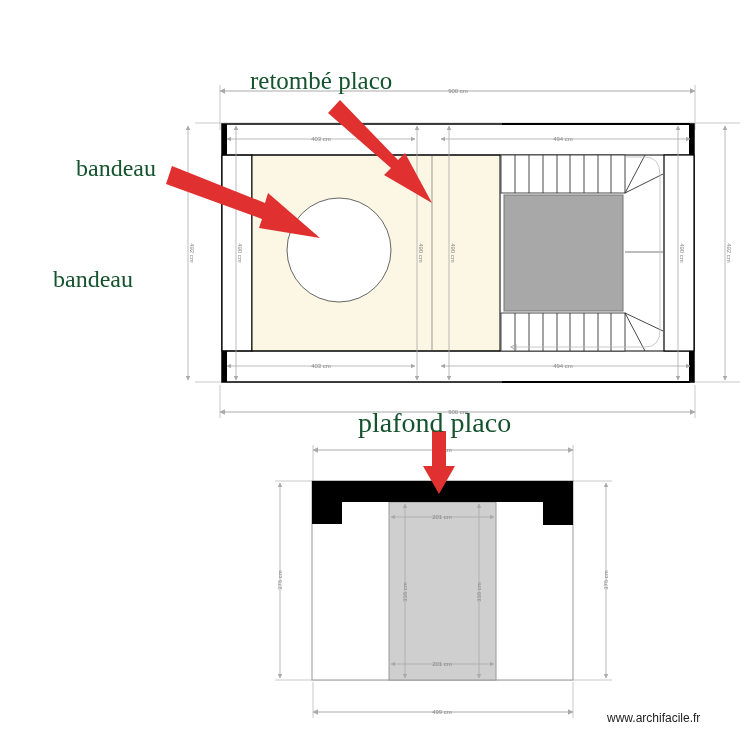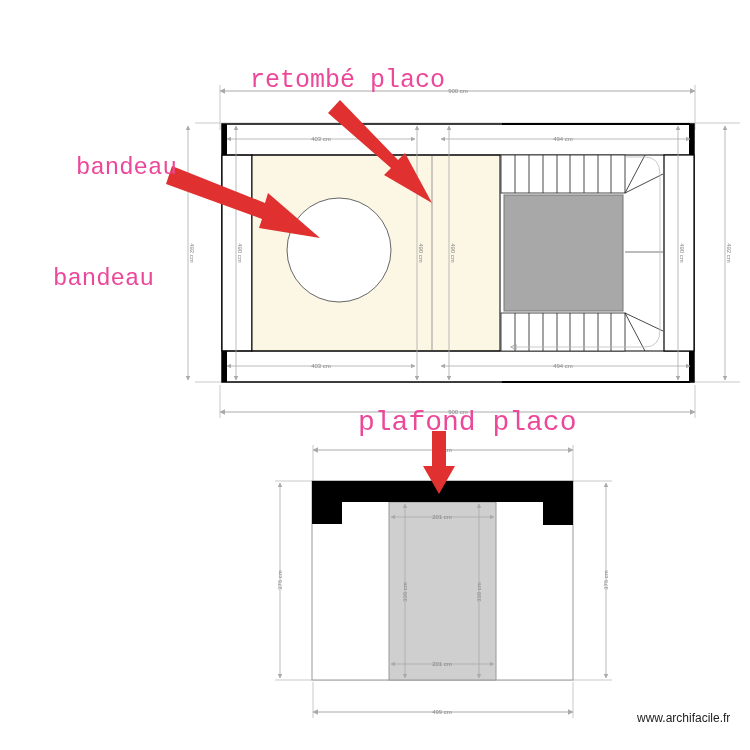--- a/index.html
+++ b/index.html
@@ -1,18 +1,18 @@
 <!DOCTYPE html>
 <html><head>
   <meta charset="utf-8">
   <style>
     html, body { margin: 0; padding: 0; background: #ffffff; }
     body { width: 750px; height: 750px; position: relative; overflow: hidden; font-family: "Liberation Sans", sans-serif; }
     #canvas { position: absolute; left: 0; top: 0; width: 750px; height: 750px; }
-    .annot { position: absolute; font-family: Liberation Mono, monospace; font-size: 24px; color: #ec4899; white-space: nowrap; line-height: 1; }
+    .annot { position: absolute; font-family: Liberation Serif, serif; font-size: 24px; color: #14532d; white-space: nowrap; line-height: 1; }
     .dimtxt { font-family: "Liberation Sans", sans-serif; font-size: 6px; fill: #888888; }
     .watermark { position: absolute; font-family: "Liberation Sans", sans-serif; font-size: 12px; color: #222; white-space: nowrap; }
   </style>
 </head>
 <body>
 
 <svg id="canvas" viewBox="0 0 750 750" xmlns="http://www.w3.org/2000/svg">
   <defs>
     <marker id="arr" viewBox="0 0 10 10" refX="9" refY="5" markerWidth="6" markerHeight="6" orient="auto-start-reverse">
       <path d="M0,0 L10,5 L0,10 z" fill="#aaaaaa"></path>
@@ -147,13 +147,13 @@
     <polygon points="166,184 172,166 265,203 268,193 320,238 259,228 262,219"></polygon>
 
     <polygon points="432,431 446,431 446,466 455,466 439,494 423,466 432,466"></polygon>
   </g>
 </svg>
 
 <div class="annot" style="left:250px; top:68px; font-size:25px;">retombé placo</div>
 <div class="annot" style="left:76px; top:156px;">bandeau</div>
 <div class="annot" style="left:53px; top:267px;">bandeau</div>
 <div class="annot" style="left:358px; top:409px; font-size:28px;">plafond placo</div>
-<div class="watermark" style="left:637px; top:711px;">www.archifacile.fr</div>
+<div class="watermark" style="left:607px; top:711px;">www.archifacile.fr</div>
 
 </body></html>

